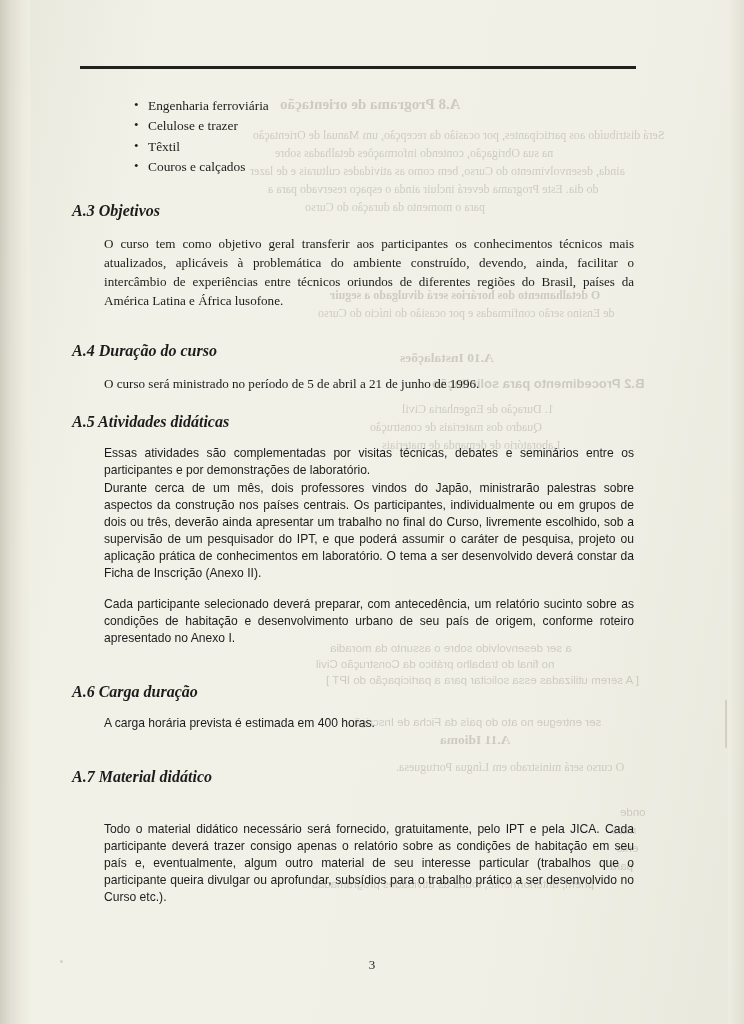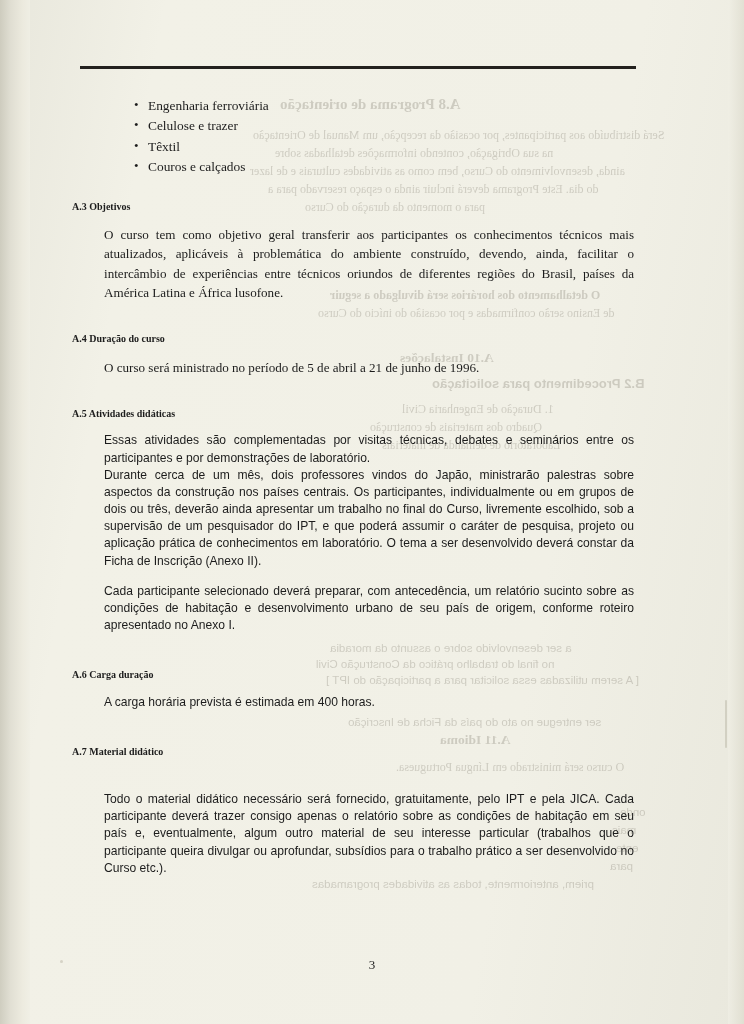--- a/index.html
+++ b/index.html
@@ -67,23 +67,24 @@
   ul.bullets li:before {
     content: "\2022";
     position: absolute;
     left: 0;
     top: -1px;
     font-size: 13px;
   }
   h2.heading {
     font-family: "Liberation Serif", serif;
     font-weight: bold;
-    font-size: 10px;
+    font-size: 16px;
     margin: 0;
     padding: 0;
+    font-style: italic;
   }
   .sec {
     margin-top: 26px;
   }
   .sec-body {
     margin-top: 12px;
     padding-left: 32px;
     text-align: justify;
     font-size: 13.1px;
     line-height: 1.46;
@@ -177,21 +178,21 @@
       </div>
     </div>
 
     <div class="sec" style="margin-top:30px;">
       <h2 class="heading">A.4 Duração do curso</h2>
       <div class="sec-body">
         <p>O curso será ministrado no período de 5 de abril a 21 de junho de 1996.</p>
       </div>
     </div>
 
-    <div class="sec" style="margin-top:30px;">
+    <div class="sec" style="margin-top:18px;">
       <h2 class="heading">A.5 Atividades  didáticas</h2>
       <div class="sec-body sans">
         <p>Essas atividades são complementadas por visitas técnicas, debates e seminários entre os participantes e por demonstrações de laboratório.</p>
         <p>Durante cerca de um mês, dois professores vindos do Japão, ministrarão palestras sobre aspectos da construção nos países centrais. Os participantes, individualmente ou em grupos de dois ou três, deverão ainda apresentar um trabalho no final do Curso, livremente escolhido, sob a supervisão de um pesquisador do IPT, e que poderá assumir o caráter de pesquisa, projeto ou aplicação prática de conhecimentos em laboratório. O tema a ser desenvolvido deverá constar da  Ficha de Inscrição (Anexo II).</p>
         <p class="spaced">Cada participante selecionado deverá preparar, com antecedência, um relatório sucinto sobre as condições de habitação e desenvolvimento urbano de seu país de origem, conforme roteiro apresentado no Anexo I.</p>
       </div>
     </div>
 
     <div class="sec" style="margin-top:34px;">
       <h2 class="heading">A.6 Carga duração</h2>

